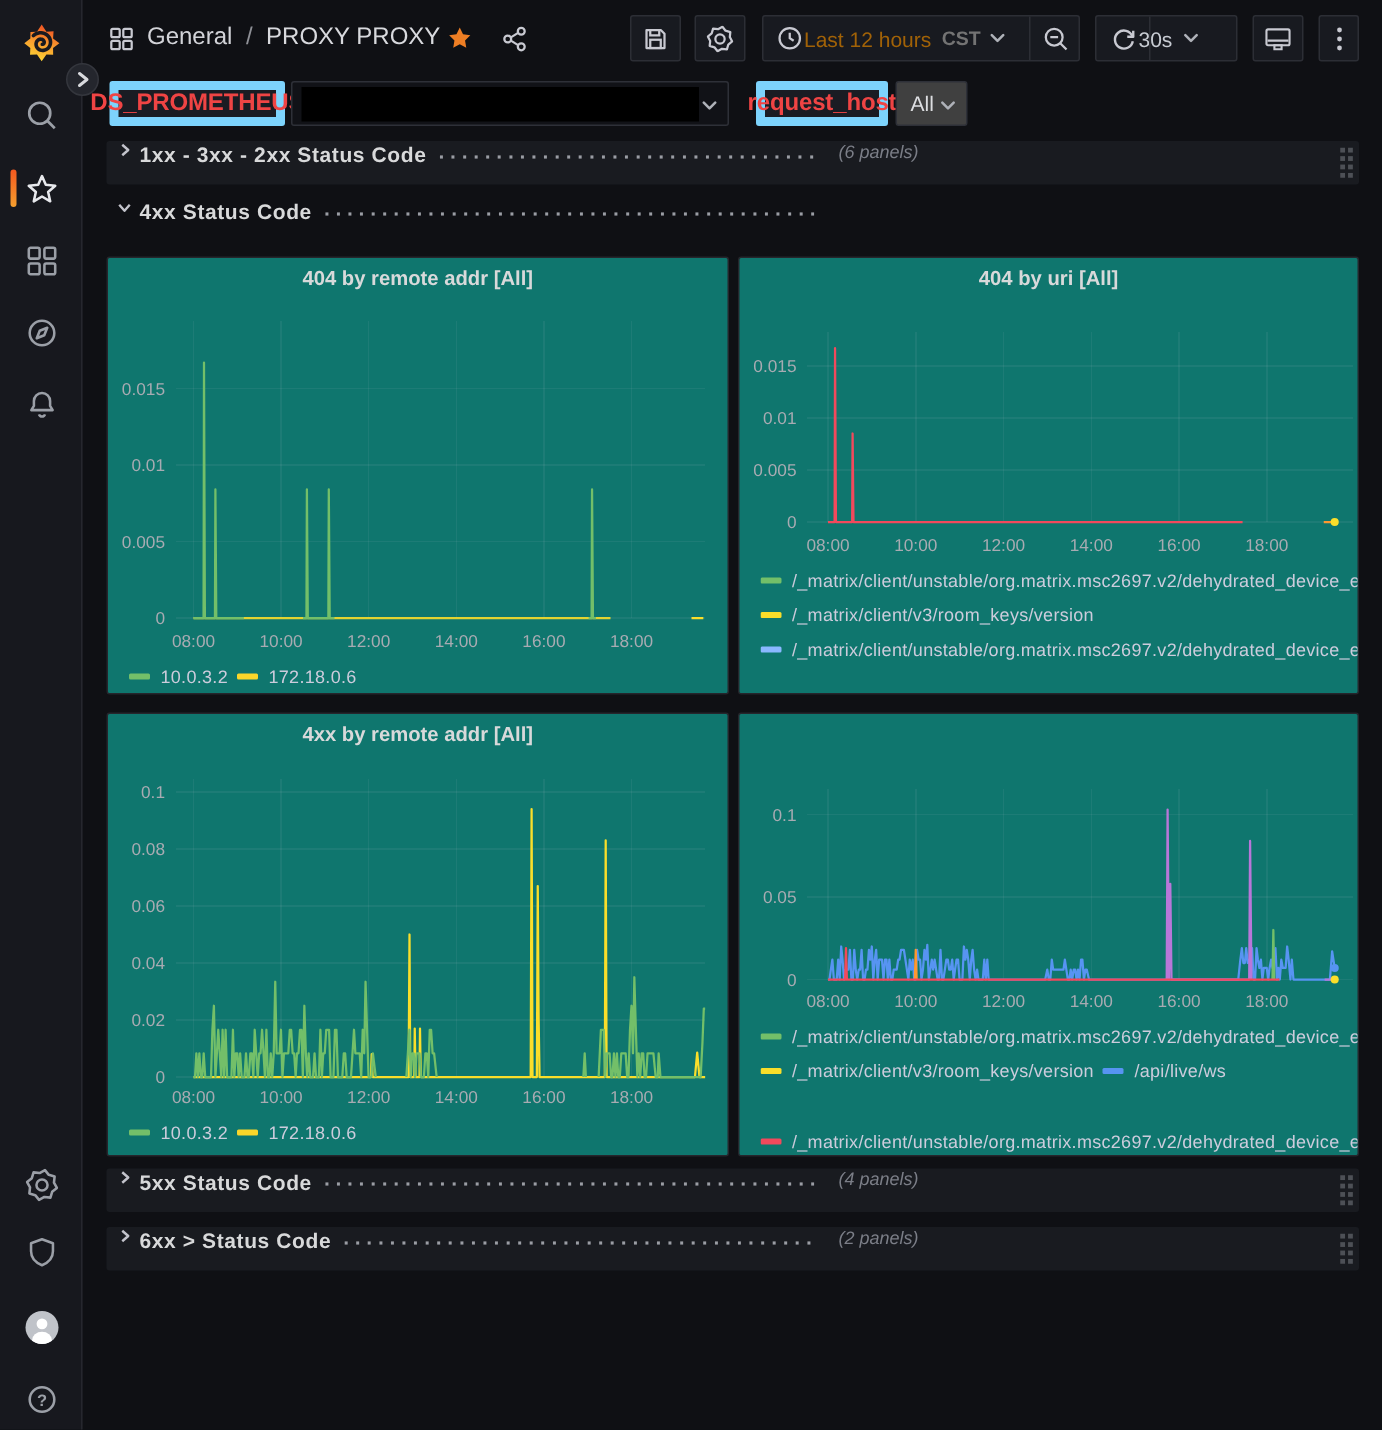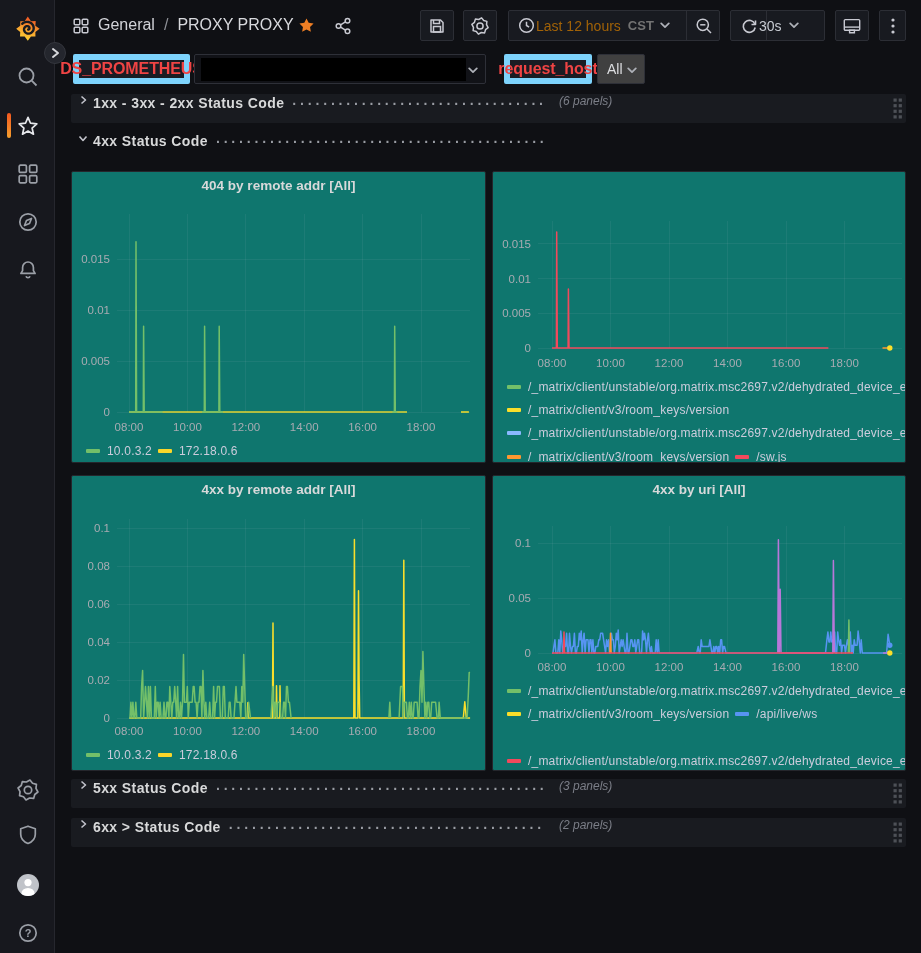--- a/index.html
+++ b/index.html
@@ -272,21 +272,21 @@
 <div class="rowhdr" style="top:779px">
     <span class="rchev">
       <svg width="12" height="12" viewBox="0 0 12 12">
         <polyline points="4.5,2.5 8.5,6 4.5,9.5" fill="none" stroke="#c2c3cb" stroke-width="1.6" stroke-linejoin="round"></polyline>
       </svg>
     </span>
     <div class="rwrap">
       <span class="rtitle">5xx Status Code</span>
       <span class="dots">··············································································································</span>
     </div>
-    <span class="rcount">(3 panels)</span>
+    <span class="rcount">(4 panels)</span>
     <span class="rdrag">
       <svg width="10" height="21" viewBox="0 0 10 21" style="position:absolute;left:0;top:0">
         <rect x="0.5" y="0.5" width="3.2" height="3.2" fill="#4d5056"></rect>
         <rect x="5.7" y="0.5" width="3.2" height="3.2" fill="#4d5056"></rect>
         <rect x="0.5" y="6.1" width="3.2" height="3.2" fill="#4d5056"></rect>
         <rect x="5.7" y="6.1" width="3.2" height="3.2" fill="#4d5056"></rect>
         <rect x="0.5" y="11.7" width="3.2" height="3.2" fill="#4d5056"></rect>
         <rect x="5.7" y="11.7" width="3.2" height="3.2" fill="#4d5056"></rect>
         <rect x="0.5" y="17.299999999999997" width="3.2" height="3.2" fill="#4d5056"></rect>
         <rect x="5.7" y="17.299999999999997" width="3.2" height="3.2" fill="#4d5056"></rect>
@@ -342,20 +342,21 @@
       <text x="349.0" y="259" text-anchor="middle" font-size="11.5" fill="#a8abb2">18:00</text>
       <polyline points="57.0,240.0 335.0,240.0" fill="none" stroke="#fade2a" stroke-width="1.5" stroke-linejoin="round" opacity="0.9"></polyline>
       <polyline points="389.0,240.0 396.9,240.0" fill="none" stroke="#fade2a" stroke-width="1.5" stroke-linejoin="round"></polyline>
       <polyline points="57.0,240.0 63.7,240.0 64.0,69.7 64.6,240.0 71.3,240.0 71.6,154.3 72.2,240.0 90.6,240.0" fill="none" stroke="#73bf69" stroke-width="1.5" stroke-linejoin="round"></polyline>
       <polyline points="130.0,240.0 132.3,240.0 132.6,154.3 133.2,240.0 146.9,240.0 147.2,154.3 147.8,240.0 151.0,240.0" fill="none" stroke="#73bf69" stroke-width="1.5" stroke-linejoin="round"></polyline>
       <polyline points="320.4,240.0 322.4,240.0 322.7,154.3 323.3,240.0 325.3,240.0" fill="none" stroke="#73bf69" stroke-width="1.5" stroke-linejoin="round"></polyline>
     </svg>
     <div class="lrow" style="top:269px;width:401px"><span class="li"><span class="dash" style="background:#73bf69"></span>10.0.3.2</span><span class="li"><span class="dash" style="background:#fad62a"></span>172.18.0.6</span></div>
   </div>
 <div class="panel" style="left:492px;top:171px;width:414px;height:292px">
+    <div class="ptitle">404 by uri [All]</div>
     <svg width="414" height="292" style="position:absolute;left:0;top:0">
       <line x1="45" y1="176.0" x2="409" y2="176.0" stroke="rgba(204,204,220,0.08)" stroke-width="1" shape-rendering="crispEdges"></line>
       <text x="38" y="180.0" text-anchor="end" font-size="11.5" fill="#a8abb2">0</text>
       <line x1="45" y1="141.3" x2="409" y2="141.3" stroke="rgba(204,204,220,0.08)" stroke-width="1" shape-rendering="crispEdges"></line>
       <text x="38" y="145.3" text-anchor="end" font-size="11.5" fill="#a8abb2">0.005</text>
       <line x1="45" y1="106.6" x2="409" y2="106.6" stroke="rgba(204,204,220,0.08)" stroke-width="1" shape-rendering="crispEdges"></line>
       <text x="38" y="110.6" text-anchor="end" font-size="11.5" fill="#a8abb2">0.01</text>
       <line x1="45" y1="71.9" x2="409" y2="71.9" stroke="rgba(204,204,220,0.08)" stroke-width="1" shape-rendering="crispEdges"></line>
       <text x="38" y="75.9" text-anchor="end" font-size="11.5" fill="#a8abb2">0.015</text>
       <line x1="59.0" y1="49" x2="59.0" y2="176" stroke="rgba(204,204,220,0.08)" stroke-width="1" shape-rendering="crispEdges"></line>
@@ -370,21 +371,20 @@
       <text x="293.0" y="195" text-anchor="middle" font-size="11.5" fill="#a8abb2">16:00</text>
       <line x1="351.5" y1="49" x2="351.5" y2="176" stroke="rgba(204,204,220,0.08)" stroke-width="1" shape-rendering="crispEdges"></line>
       <text x="351.5" y="195" text-anchor="middle" font-size="11.5" fill="#a8abb2">18:00</text>
       <polyline points="59.0,176.0 63.4,176.0 63.7,60.1 64.3,176.0 75.1,176.0 75.4,117.0 76.0,176.0 335.4,176.0" fill="none" stroke="#f2495c" stroke-width="1.5" stroke-linejoin="round"></polyline>
       <polyline points="389.5,176.0 395.4,176.0" fill="none" stroke="#ff9830" stroke-width="1.5" stroke-linejoin="round"></polyline>
       <circle cx="396.8" cy="176.0" r="2.7" fill="#fade2a"></circle>
     </svg>
     <div class="lrow" style="top:205px;width:400px"><span class="li"><span class="dash" style="background:#73bf69"></span>/_matrix/client/unstable/org.matrix.msc2697.v2/dehydrated_device_events</span></div>
     <div class="lrow" style="top:228px;width:400px"><span class="li"><span class="dash" style="background:#fade2a"></span>/_matrix/client/v3/room_keys/version</span></div>
     <div class="lrow" style="top:251px;width:400px"><span class="li"><span class="dash" style="background:#8ab8ff"></span>/_matrix/client/unstable/org.matrix.msc2697.v2/dehydrated_device_events</span></div>
-    <div class="lrow" style="top:275px;width:400px"><span class="li"><span class="dash" style="background:#ff9830"></span>/_matrix/client/v3/room_keys/version</span><span class="li"><span class="dash" style="background:#f2495c"></span>/sw.js</span></div>
   </div>
 <div class="panel" style="left:71px;top:475px;width:415px;height:296px">
     <div class="ptitle">4xx by remote addr [All]</div>
     <svg width="415" height="296" style="position:absolute;left:0;top:0">
       <line x1="45" y1="242.0" x2="398" y2="242.0" stroke="rgba(204,204,220,0.08)" stroke-width="1" shape-rendering="crispEdges"></line>
       <text x="38" y="246.0" text-anchor="end" font-size="11.5" fill="#a8abb2">0</text>
       <line x1="45" y1="204.0" x2="398" y2="204.0" stroke="rgba(204,204,220,0.08)" stroke-width="1" shape-rendering="crispEdges"></line>
       <text x="38" y="208.0" text-anchor="end" font-size="11.5" fill="#a8abb2">0.02</text>
       <line x1="45" y1="166.0" x2="398" y2="166.0" stroke="rgba(204,204,220,0.08)" stroke-width="1" shape-rendering="crispEdges"></line>
       <text x="38" y="170.0" text-anchor="end" font-size="11.5" fill="#a8abb2">0.04</text>
@@ -408,21 +408,20 @@
       <text x="349.0" y="259" text-anchor="middle" font-size="11.5" fill="#a8abb2">18:00</text>
       <polyline points="57.0,242.0 175.3,242.0 175.8,226.8 176.4,242.0 200.4,242.0 201.0,147.0 201.5,242.0 204.2,242.0 204.5,209.7 205.0,242.0 207.7,242.0 208.0,209.7 208.5,242.0 281.8,242.0 282.4,63.4 283.0,242.0 285.9,242.0 286.5,114.7 287.1,204.0 287.7,242.0 331.2,242.0 331.8,84.3 332.4,242.0 391.3,242.0 392.8,225.8 394.3,242.0 398.1,242.0" fill="none" stroke="#fade2a" stroke-width="1.5" stroke-linejoin="round"></polyline>
       <polyline points="57.0,242.0 58.0,242.0 58.9,226.2 59.9,242.0 60.9,226.2 61.9,242.0 62.8,242.0 63.8,226.2 64.8,242.0 65.8,242.0 66.7,242.0 67.7,242.0 68.7,242.0 69.6,210.5 70.6,194.5 71.6,242.0 72.6,226.2 73.5,210.5 74.5,226.2 75.5,242.0 76.4,210.5 77.4,242.0 78.4,210.5 79.4,242.0 80.3,242.0 81.3,242.0 82.3,242.0 83.3,210.5 84.2,242.0 85.2,226.2 86.2,226.2 87.1,242.0 88.1,226.2 89.1,242.0 90.1,242.0 91.0,242.0 92.0,226.2 93.0,242.0 93.9,242.0 94.9,226.2 95.9,226.2 96.9,242.0 97.8,210.5 98.8,226.2 99.8,242.0 100.8,226.2 101.7,226.2 102.7,210.5 103.7,226.2 104.6,242.0 105.6,210.5 106.6,242.0 107.6,242.0 108.5,226.2 109.5,242.0 110.5,226.2 111.5,178.5 112.4,226.2 113.4,226.2 114.4,226.2 115.3,210.5 116.3,242.0 117.3,226.2 118.3,226.2 119.2,226.2 120.2,226.2 121.2,210.5 122.1,210.5 123.1,226.2 124.1,226.2 125.1,242.0 126.0,226.2 127.0,226.2 128.0,210.5 129.0,210.5 129.9,242.0 130.9,194.5 131.9,226.2 132.8,242.0 133.8,226.2 134.8,242.0 135.8,242.0 136.7,242.0 137.7,226.2 138.7,242.0 139.7,242.0 140.6,242.0 141.6,210.5 142.6,242.0 143.5,226.2 144.5,226.2 145.5,210.5 146.5,210.5 147.4,210.5 148.4,242.0 149.4,242.0 150.3,242.0 151.3,210.5 152.3,210.5 153.3,242.0 154.2,242.0 155.2,242.0 156.2,242.0 157.2,226.2 158.1,226.2 159.1,242.0 160.1,242.0 161.0,242.0 162.0,242.0 163.0,226.2 164.0,210.5 164.9,226.2 165.9,226.2 166.9,226.2 167.8,226.2 168.8,242.0 169.8,210.5 170.8,226.2 171.7,178.5 172.7,210.5 173.7,242.0 174.7,242.0 175.6,242.0 176.6,226.2 178.5,242.0" fill="none" stroke="#73bf69" stroke-width="1.5" stroke-linejoin="round"></polyline>
       <polyline points="198.9,242.0 199.9,226.2 200.9,210.5 201.8,242.0 202.8,226.2 203.8,226.2 204.7,242.0 205.7,226.2 206.7,226.2 207.7,226.2 208.6,242.0 209.6,242.0 210.6,242.0 211.6,226.2 212.5,226.2 213.5,242.0 214.5,210.5 215.4,210.5 216.4,226.2 217.4,226.2 219.1,242.0" fill="none" stroke="#73bf69" stroke-width="1.5" stroke-linejoin="round"></polyline>
       <polyline points="316.9,242.0 317.8,226.2 318.6,242.0" fill="none" stroke="#73bf69" stroke-width="1.5" stroke-linejoin="round"></polyline>
       <polyline points="327.1,242.0 328.6,210.5 329.5,210.5 330.5,210.5 331.5,242.0 332.4,226.2 333.4,226.2 334.4,226.2 335.4,242.0 336.3,242.0 337.3,226.2 338.3,242.0 339.3,226.2 340.2,242.0 341.2,242.0 342.2,226.2 343.1,226.2 344.1,226.2 345.1,226.2 346.1,242.0 347.0,242.0 348.0,210.5 349.0,194.5 350.0,226.2 350.9,175.5 351.9,210.5 352.9,242.0 353.8,226.2 354.8,242.0 355.8,226.2 356.8,226.2 357.7,242.0 358.7,242.0 359.7,226.2 360.6,226.2 361.6,226.2 362.6,226.2 363.6,226.2 365.1,242.0 366.5,242.0 367.1,226.2 368.3,242.0 395.1,242.0 396.3,219.2 397.2,196.4 398.1,196.4" fill="none" stroke="#73bf69" stroke-width="1.5" stroke-linejoin="round"></polyline>
     </svg>
     <div class="lrow" style="top:269px;width:401px"><span class="li"><span class="dash" style="background:#73bf69"></span>10.0.3.2</span><span class="li"><span class="dash" style="background:#fad62a"></span>172.18.0.6</span></div>
   </div>
 <div class="panel" style="left:492px;top:475px;width:414px;height:296px">
-    <div class="ptitle">4xx by uri [All]</div>
     <svg width="414" height="296" style="position:absolute;left:0;top:0">
       <line x1="45" y1="177.0" x2="409" y2="177.0" stroke="rgba(204,204,220,0.08)" stroke-width="1" shape-rendering="crispEdges"></line>
       <text x="38" y="181.0" text-anchor="end" font-size="11.5" fill="#a8abb2">0</text>
       <line x1="45" y1="122.0" x2="409" y2="122.0" stroke="rgba(204,204,220,0.08)" stroke-width="1" shape-rendering="crispEdges"></line>
       <text x="38" y="126.0" text-anchor="end" font-size="11.5" fill="#a8abb2">0.05</text>
       <line x1="45" y1="67.0" x2="409" y2="67.0" stroke="rgba(204,204,220,0.08)" stroke-width="1" shape-rendering="crispEdges"></line>
       <text x="38" y="71.0" text-anchor="end" font-size="11.5" fill="#a8abb2">0.1</text>
       <line x1="59.0" y1="50" x2="59.0" y2="177" stroke="rgba(204,204,220,0.08)" stroke-width="1" shape-rendering="crispEdges"></line>
       <text x="59.0" y="195" text-anchor="middle" font-size="11.5" fill="#a8abb2">08:00</text>
       <line x1="117.5" y1="50" x2="117.5" y2="177" stroke="rgba(204,204,220,0.08)" stroke-width="1" shape-rendering="crispEdges"></line>

